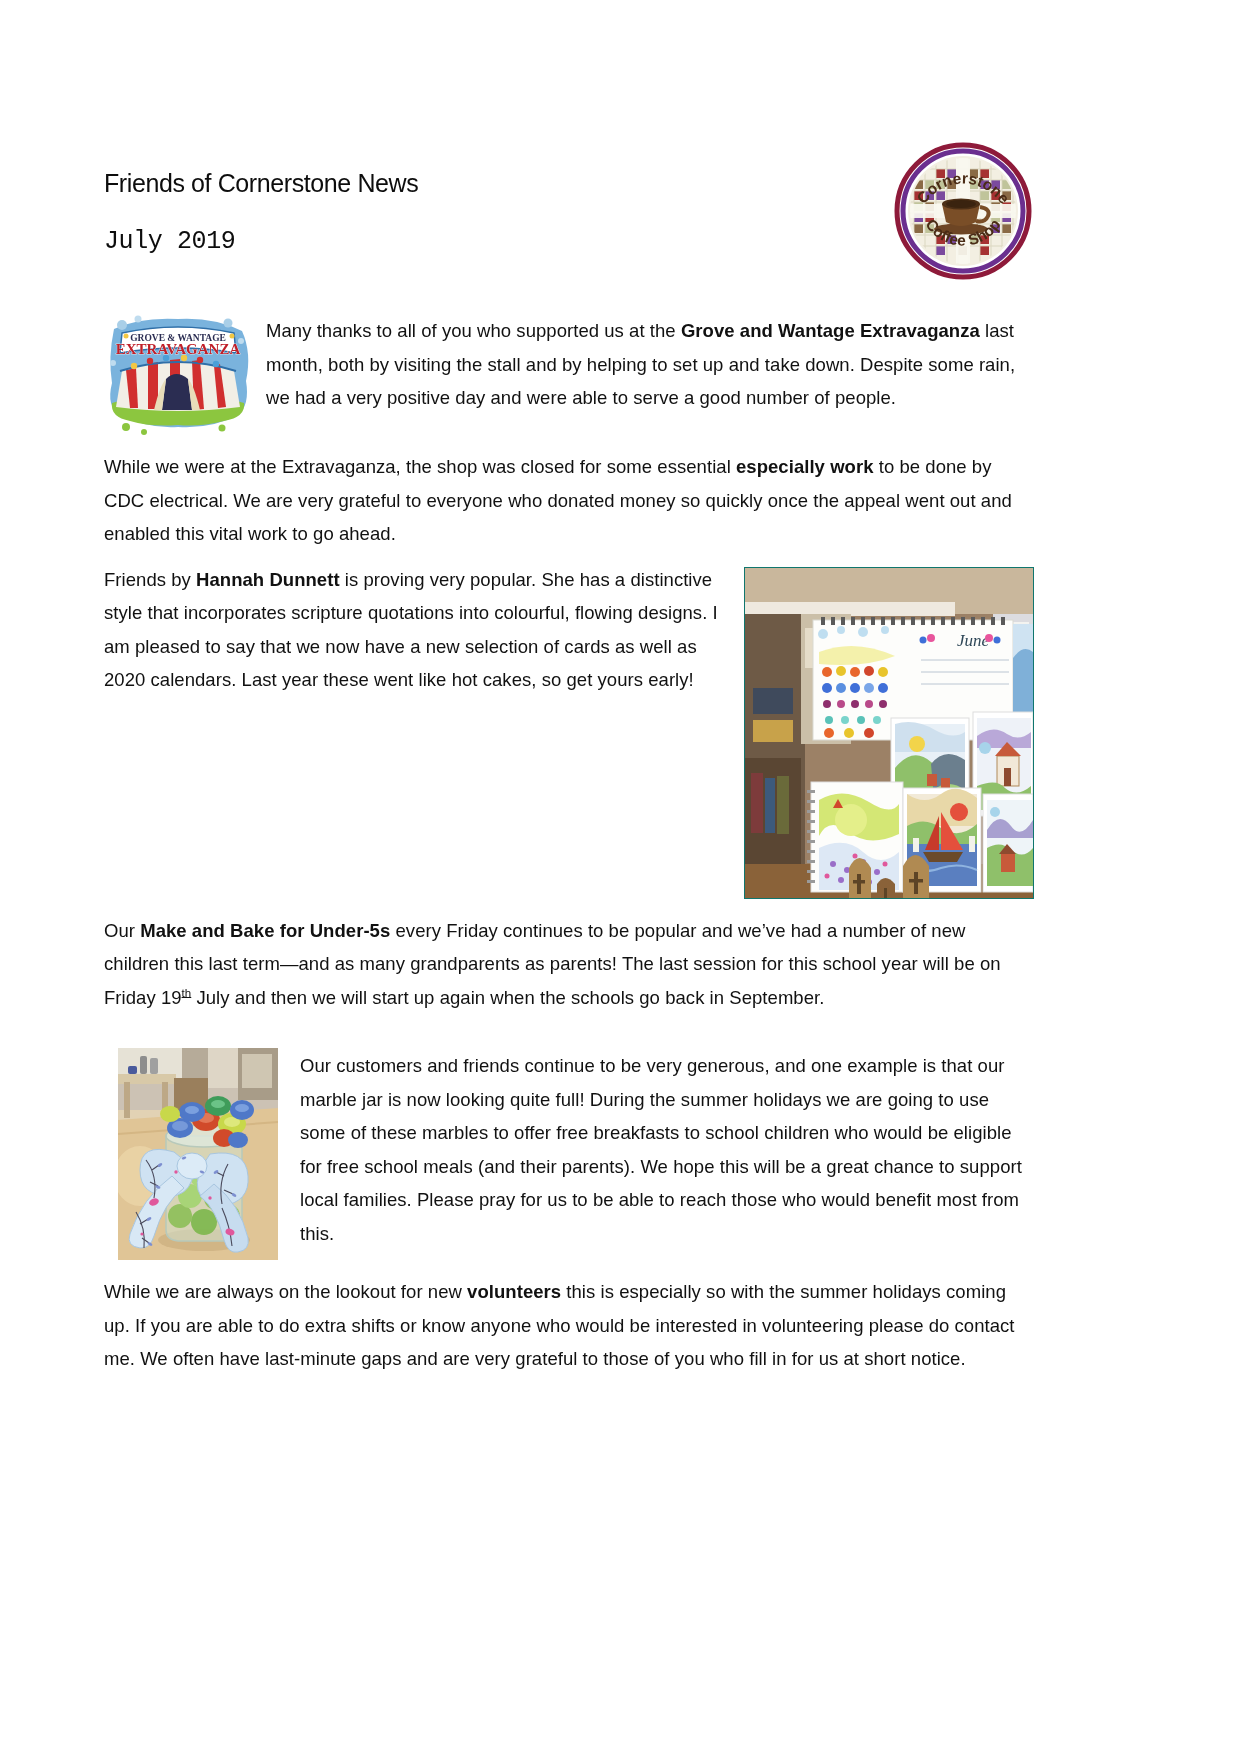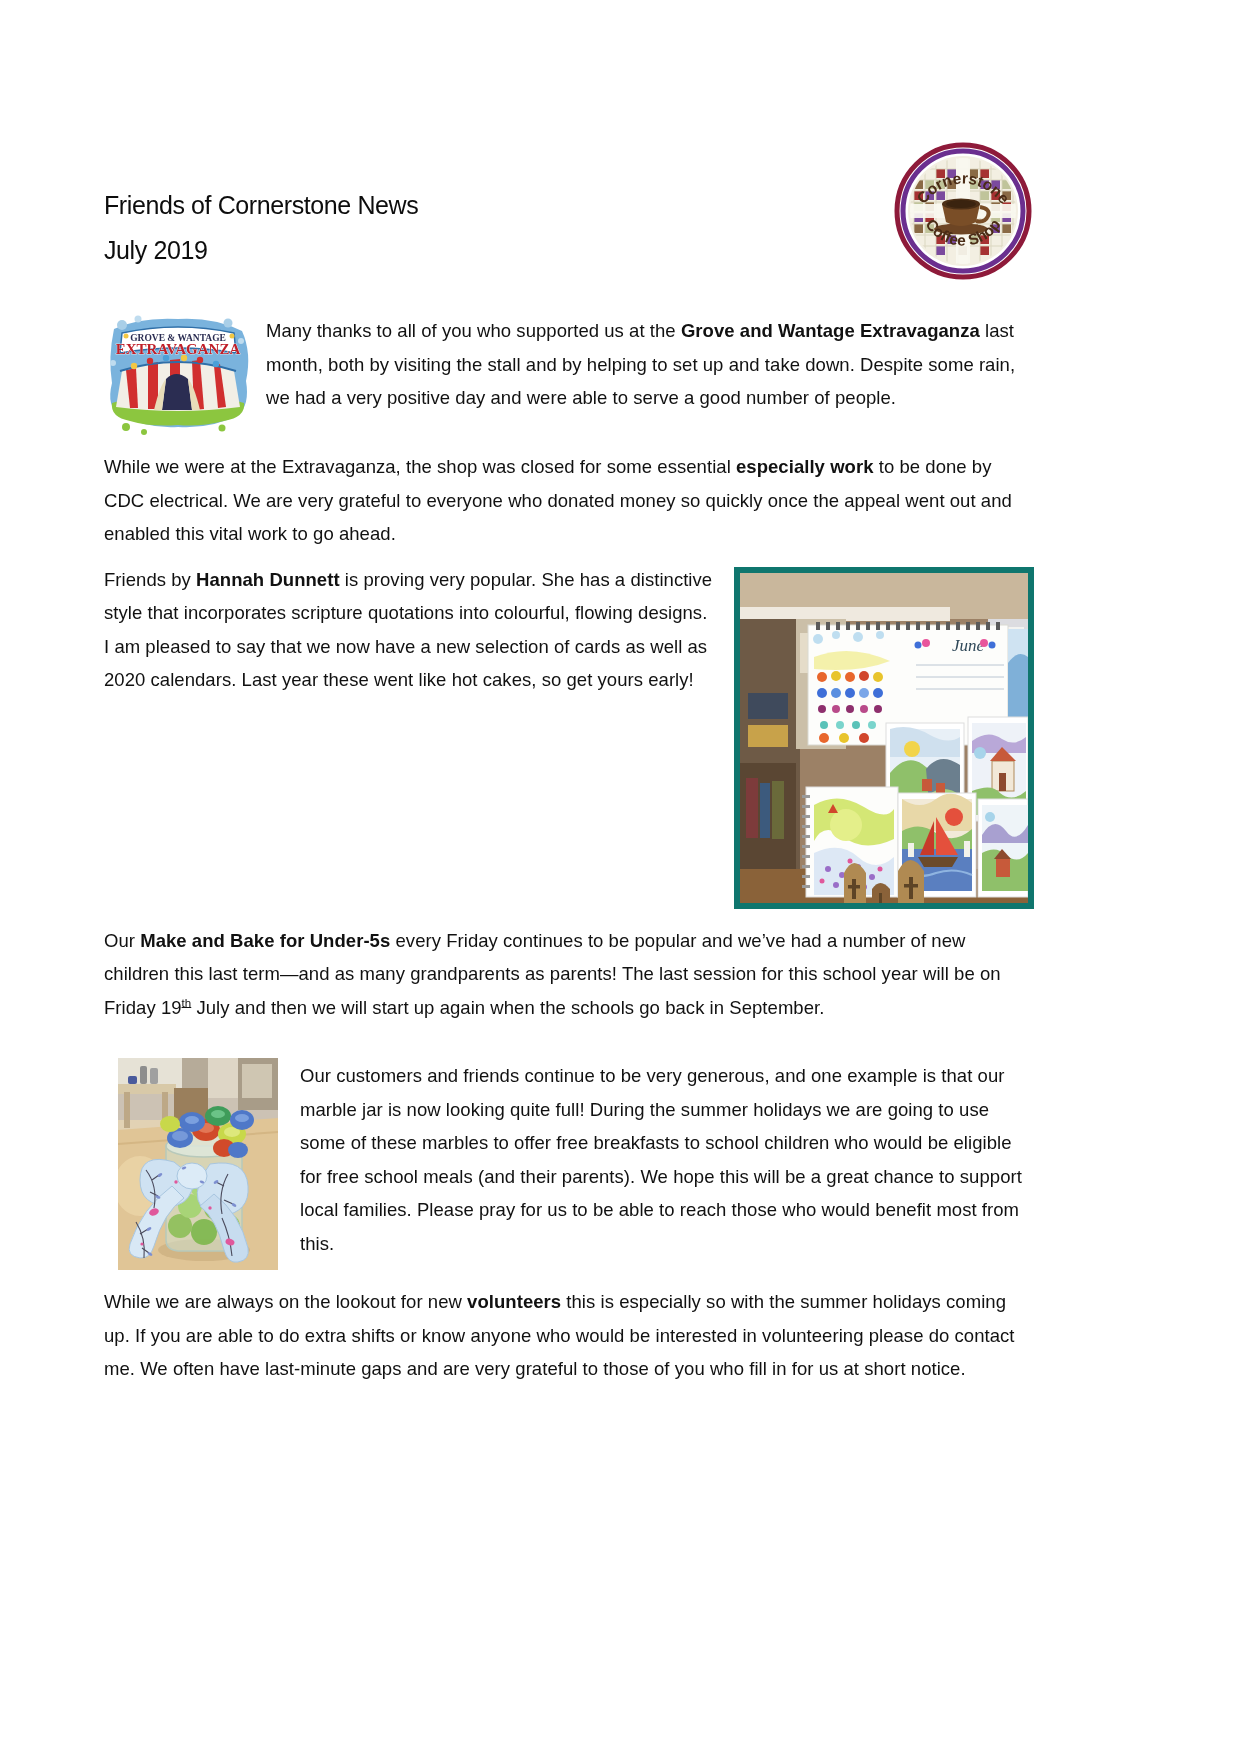--- a/index.html
+++ b/index.html
@@ -24,33 +24,34 @@
     left: 104px;
     top: 0;
     width: 930px;
     height: 1754px;
   }
 
   
   .masthead {
     position: absolute;
     left: 0;
-    top: 192px;
+    top: 170px;
     width: 700px;
   }
   .masthead .title-line {
     font-size: 25px;
     line-height: 1.05;
     letter-spacing: -0.4px;
     color: #0d0d0d;
     font-weight: 400;
     white-space: nowrap;
   }
   .masthead .title-line.second {
-    margin-top: 19px;
+    margin-top: 33px;
+    font-family: Liberation Mono, monospace;
   }
 
   
   .logo-wrap {
     position: absolute;
     right: 0px;
     top: 140px;
     width: 142px;
     height: 142px;
   }
@@ -80,21 +81,21 @@
     width: 148px;
     height: 128px;
     margin: 6px 14px 2px 0px;
     shape-outside: margin-box;
   }
   .float-cards {
     float: right;
     width: 288px;
     height: 330px;
     margin: 4px 0 6px 18px;
-    border: 6px solid #0f766e;
+    border: 1px solid #0f766e;
     overflow: hidden;
     background: #d9d4c9;
   }
   .float-marbles {
     float: left;
     width: 160px;
     height: 212px;
     margin: 8px 22px 6px 14px;
     overflow: hidden;
     background: #d7c9ae;

